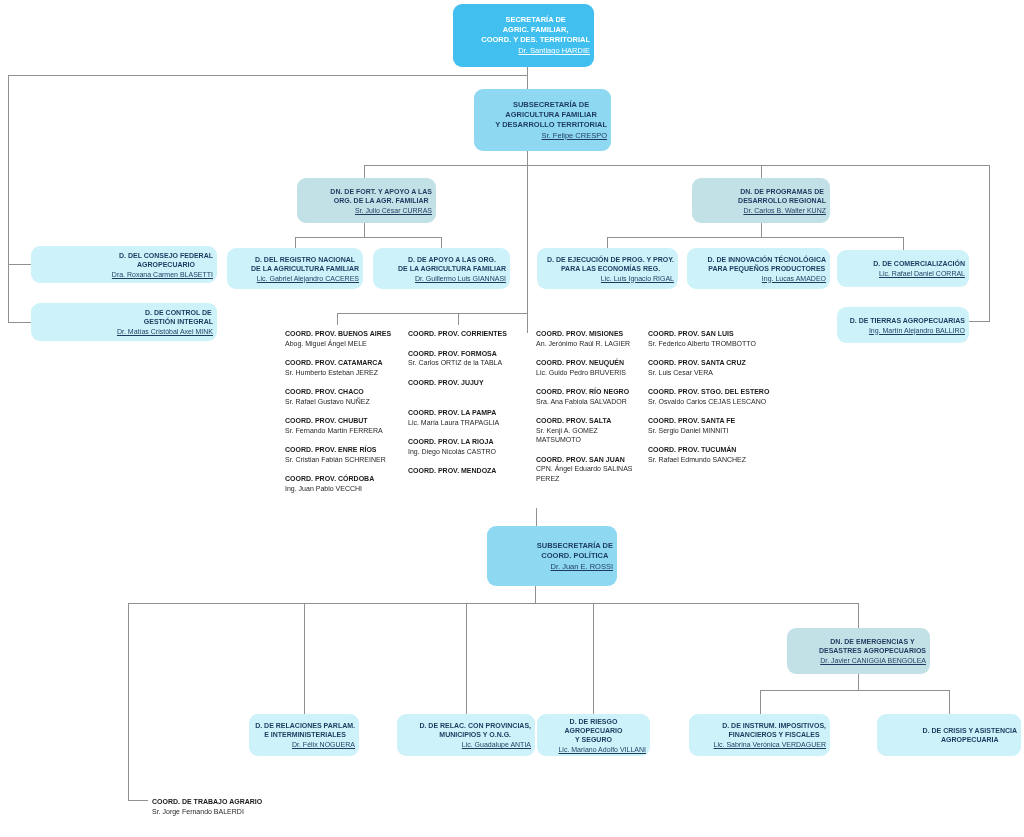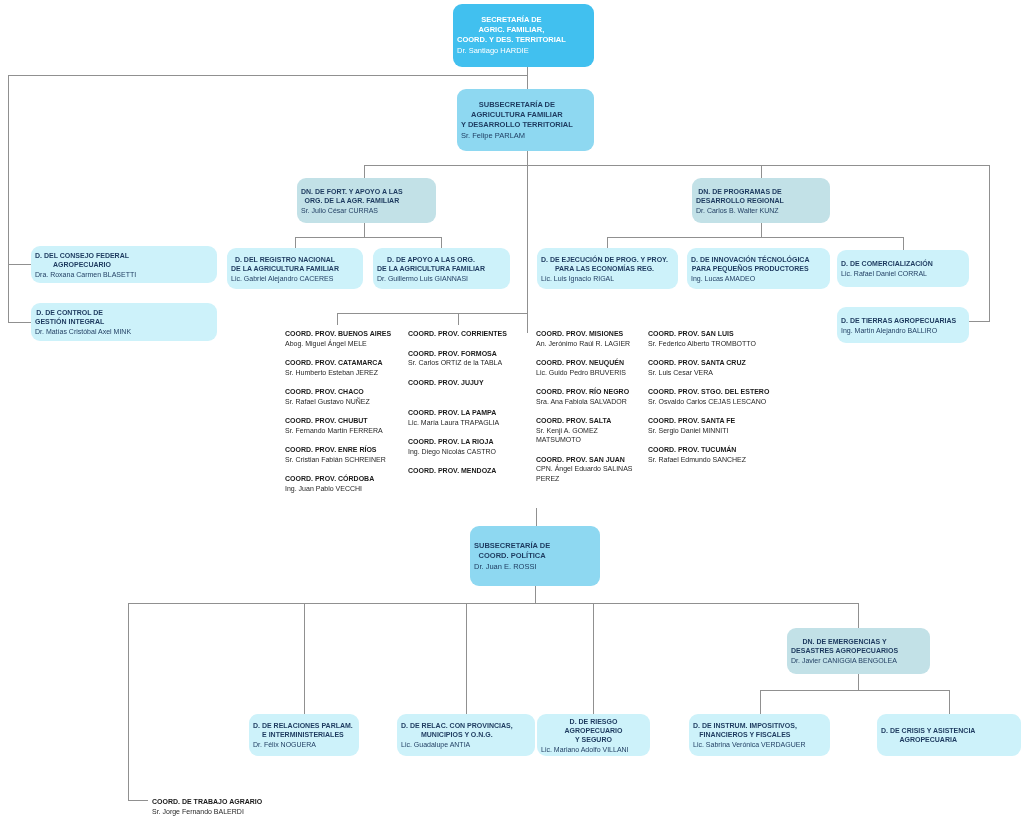--- a/index.html
+++ b/index.html
@@ -3,29 +3,29 @@
 <meta charset="utf-8">
 <style>
   html,body{margin:0;padding:0;background:#fff;}
   *{box-sizing:border-box;}
   #stage{
     position:relative;width:1024px;height:837px;background:#fff;overflow:hidden;
     font-family:"Liberation Sans",sans-serif;color:#1d3a5f;
   }
   #wires{position:absolute;left:0;top:0;width:1024px;height:837px;}
   .box{
-    position:absolute;display:flex;flex-direction:column;align-items:flex-start;justify-content:center;
+    position:absolute;display:flex;flex-direction:column;align-items:flex-end;justify-content:center;
     text-align:center;border-radius:9px;padding:3px 4px;
   }
   .c-bright{background:var(--c-primary_blue,#41c0ef);color:#ffffff;}
-  .c-med{background:var(--c-secondary_blue,#8ed8f1);color:var(--c-text_navy,#1d3a5f);}
+  .c-med{background:var(--c-secondary_blue,#8ed8f1);color:var(--c-text_navy,#1d3a5f);margin-left:17px;}
   .c-teal{background:var(--c-teal_gray,#c2e1e7);color:var(--c-text_navy,#1d3a5f);}
   .c-light{background:var(--c-light_cyan,#cdf2fa);color:var(--c-text_navy,#1d3a5f);}
   .box .t{font-size:7px;font-weight:bold;line-height:9px;white-space:pre-line;}
-  .box .n{font-size:7px;line-height:9px;margin-top:1px;white-space:pre-line;}
+  .box .n{font-size:7px;line-height:9px;margin-top:1px;white-space:pre-line;text-decoration:underline;}
   .big .t{font-size:7.5px;line-height:10px;}
   .big .n{font-size:7.5px;line-height:10px;}
   .col{position:absolute;}
   .entry{margin-bottom:10px;}
   .etitle{font-size:7px;font-weight:bold;line-height:9.5px;color:#1a1a1a;white-space:pre-line;}
   .ename{font-size:7px;line-height:9.5px;color:#262626;white-space:pre-line;}
   .gap-after{margin-bottom:21px;}
   #trabajo{position:absolute;left:152px;top:797px;width:170px;}
 </style>
 </head>
@@ -74,21 +74,21 @@
     <div class="t">SECRETARÍA DE
 AGRIC. FAMILIAR,
 COORD. Y DES. TERRITORIAL</div>
     <div class="n">Dr. Santiago HARDIE</div>
   </div>
 
   <div class="box c-med big" style="left:457px;top:89px;width:137px;height:62px;">
     <div class="t">SUBSECRETARÍA DE
 AGRICULTURA FAMILIAR
 Y DESARROLLO TERRITORIAL</div>
-    <div class="n">Sr. Felipe PARLAM</div>
+    <div class="n">Sr. Felipe CRESPO</div>
   </div>
 
   <div class="box c-teal" style="left:297px;top:178px;width:139px;height:45px;">
     <div class="t">DN. DE FORT. Y APOYO A LAS
 ORG. DE LA AGR. FAMILIAR</div>
     <div class="n">Sr. Julio César CURRAS</div>
   </div>
 
   <div class="box c-teal" style="left:692px;top:178px;width:138px;height:45px;">
     <div class="t">DN. DE PROGRAMAS DE

